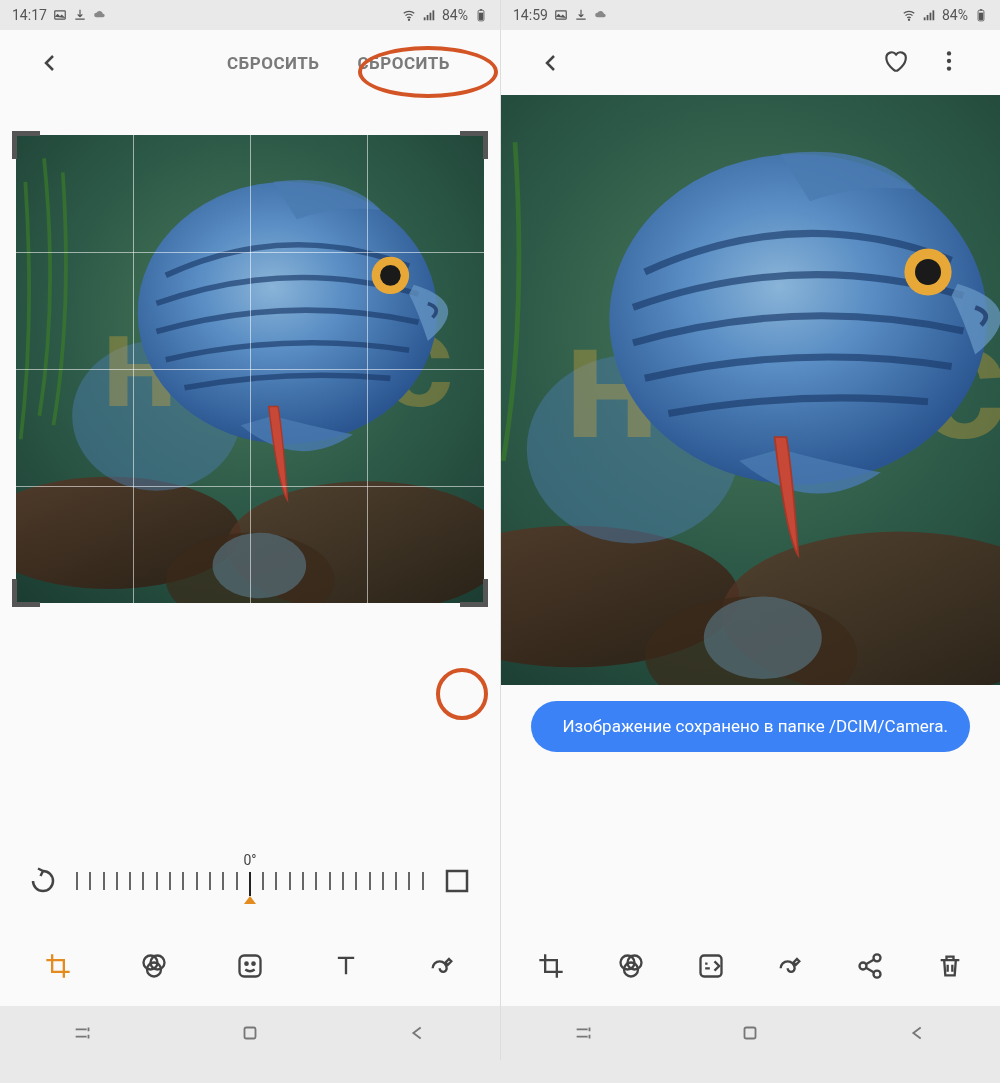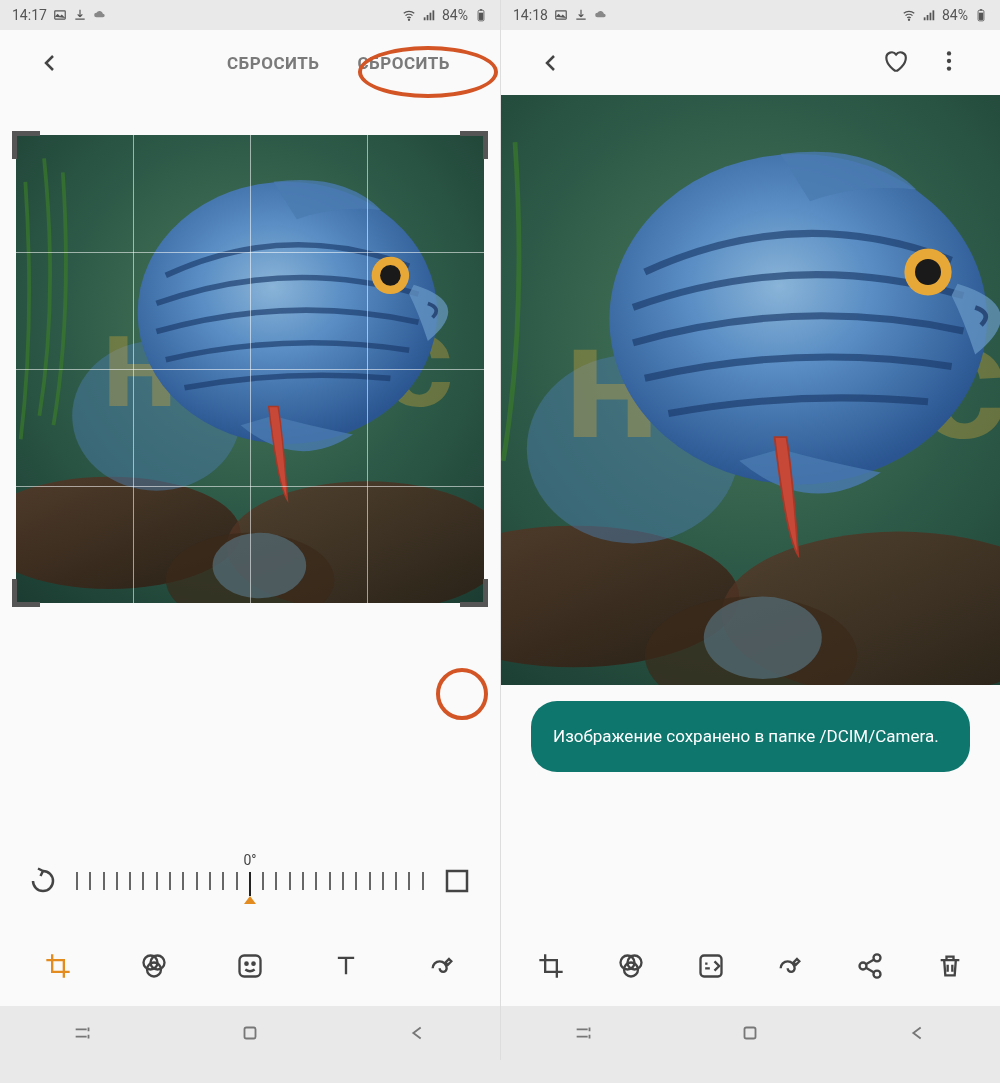--- a/index.html
+++ b/index.html
@@ -11,20 +11,21 @@
     background: #e9e9e9;
     overflow: hidden;
   }
   .pane {
     width: 500px;
     height: 1060px;
     background: #fafafa;
     display: flex;
     flex-direction: column;
     position: relative;
+    text-align: right;
   }
   .pane + .pane { border-left: 1px solid #ddd; }
 
   
   .statusbar {
     height: 30px;
     background: #e9e9e9;
     display: flex;
     align-items: center;
     justify-content: space-between;
@@ -168,24 +169,24 @@
     border-left: 6px solid transparent;
     border-right: 6px solid transparent;
     border-bottom: 8px solid #e38b1e;
   }
 
   
   .toast {
     position: absolute;
     left: 30px; right: 30px;
     bottom: 155px;
-    background: #0f766e;
+    background: #3b82f6;
     color: #fff;
     border-radius: 26px;
-    padding: 24px 22px;
+    padding: 14px 22px;
     font-size: 17px;
     line-height: 1.35;
   }
 
   
   .toolbar {
     height: 80px;
     display: flex;
     align-items: center;
     justify-content: space-around;
@@ -448,21 +449,21 @@
           <path d="M16 6l-8 6 8 6"></path>
         </svg>
       </div>
   </div>
 </div>
 
 <div class="pane">
 
   <div class="statusbar">
     <div class="left">
-      <span>14:18</span>
+      <span>14:59</span>
       <svg viewBox="0 0 24 24" fill="#555">
           <rect x="3" y="5" width="18" height="14" rx="1" fill="none" stroke="#555" stroke-width="2"></rect>
           <path d="M3 15l5-5 4 4 3-3 6 6"></path>
         </svg>
       <svg viewBox="0 0 24 24" fill="#555">
           <path d="M12 3v12m0 0l-4-4m4 4l4-4M4 19h16" stroke="#555" stroke-width="2" fill="none"></path>
         </svg>
       <svg viewBox="0 0 24 24" fill="#888">
           <path d="M6 16a4 4 0 010-8 6 6 0 0111 2 3 3 0 010 6H6z"></path>
         </svg>

